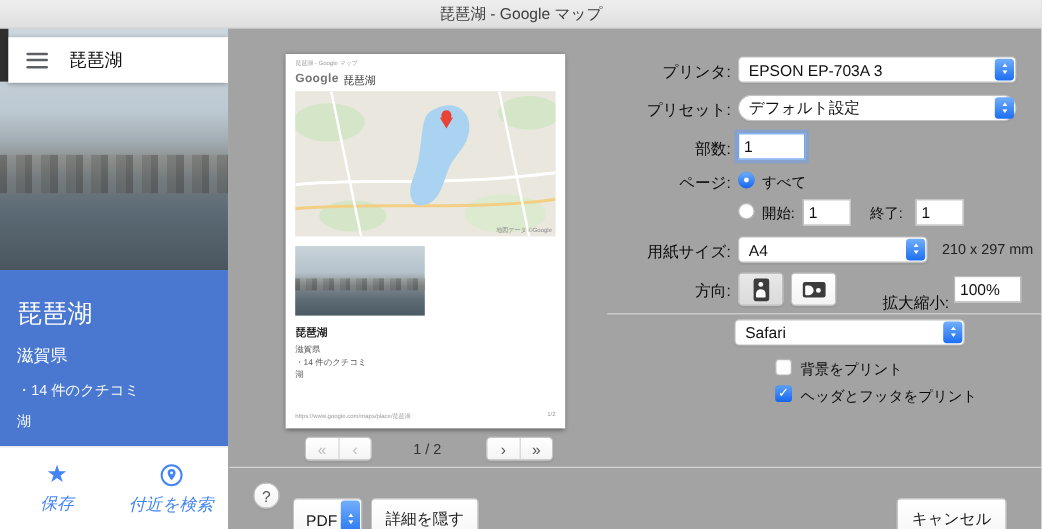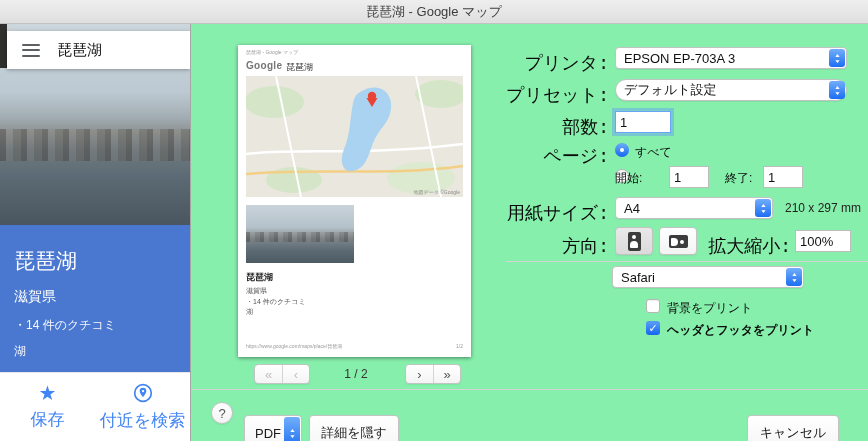--- a/index.html
+++ b/index.html
@@ -18,44 +18,44 @@
   .menu-icon i{display:block;height:2px;background:#5c6065;border-radius:1px;}
   .search-text{margin-left:17px;font-size:15px;color:#111;}
   .place-panel{position:absolute;left:0;top:201px;width:190px;height:147px;background:#4a78d0;color:#fff;padding:22px 14px 0;}
   .place-name{font-size:21px;font-weight:400;}
   .place-region{font-size:14px;margin-top:13px;}
   .place-reviews{font-size:12px;margin-top:11px;color:rgba(255,255,255,.95);}
   .place-category{font-size:12px;margin-top:9px;color:rgba(255,255,255,.95);}
   .maps-actions{position:absolute;left:0;top:348px;width:190px;height:69px;background:#fff;border-top:1px solid #e8e8e8;display:flex;}
   .maps-action{flex:1;display:flex;flex-direction:column;align-items:center;justify-content:center;gap:5px;cursor:pointer;}
   .maps-action .glyph{font-size:20px;color:#4285f4;line-height:20px;}
-  .maps-action .lbl{font-size:17px;color:#4285f4;}
-  
-  .dialog{position:absolute;left:190px;top:24px;width:678px;height:417px;background:#86efac;border-left:1px solid #a6a6a6;}
+  .maps-action .lbl{font-size:14px;color:#4285f4;font-style:italic;}
+  
+  .dialog{position:absolute;left:190px;top:24px;width:678px;height:417px;background:#a3a3a3;border-left:1px solid #a6a6a6;}
   .page{position:absolute;left:47px;top:21px;width:233px;height:312px;background:#fff;box-shadow:0 1px 4px rgba(0,0,0,.45);}
   .pv-tiny{position:absolute;font-size:5px;color:#9a9a9a;white-space:nowrap;}
   .pv-logo{position:absolute;left:8px;top:15px;font-size:10px;font-weight:bold;color:#757575;letter-spacing:.3px;}
   .pv-query{position:absolute;left:48px;top:16px;font-size:9px;color:#333;}
   .pv-map{position:absolute;left:8px;top:31px;width:217px;height:121px;background:#eae7de;overflow:hidden;}
   .pv-map svg{position:absolute;left:0;top:0;}
   .pv-attr{position:absolute;right:3px;bottom:2px;font-size:5px;color:#8a8a8a;}
   .pv-photo{position:absolute;left:8px;top:160px;width:108px;height:58px;background:linear-gradient(180deg,#c9d3da 0%,#b5c2cb 38%,#98a1a5 50%,#7d868c 58%,#5d6b75 78%,#4c5a64 100%);}
   .pv-photo::after{content:"";position:absolute;left:0;top:46%;height:18%;width:100%;background:repeating-linear-gradient(90deg,rgba(62,56,50,.4) 0 4px,rgba(130,120,108,.2) 4px 9px,rgba(88,82,72,.32) 9px 14px);}
   .pv-name{position:absolute;left:8px;top:226px;font-size:9px;font-weight:bold;color:#222;}
   .pv-region{position:absolute;left:8px;top:241px;font-size:7px;color:#555;}
   .pv-reviews{position:absolute;left:8px;top:252px;font-size:7px;color:#555;}
   .pv-category{position:absolute;left:8px;top:262px;font-size:7px;color:#555;}
   
   .pager-group{position:absolute;top:340px;height:20px;display:flex;border:1px solid #c3c3c3;border-radius:4px;background:linear-gradient(#fff,#f4f4f4);overflow:hidden;box-shadow:0 1px 1px rgba(0,0,0,.05);}
   .pager-btn{width:27px;display:flex;align-items:center;justify-content:center;font-size:13px;color:#555;cursor:pointer;}
   .pager-btn + .pager-btn{border-left:1px solid #d4d4d4;}
   .pager-btn.disabled{color:#bfbfbf;}
   .pager-indicator{position:absolute;left:135px;top:343px;width:60px;text-align:center;font-size:12px;color:#333;}
   
-  .form-label{position:absolute;left:268px;width:150px;text-align:right;font-size:18px;color:#0a0a0a;font-family:Liberation Mono, monospace;}
+  .form-label{position:absolute;left:268px;width:150px;text-align:right;font-size:13px;color:#0a0a0a;}
   .popup{position:absolute;height:22px;background:#fff;border:1px solid #c2c2c2;border-radius:4px;box-shadow:0 1px 1px rgba(0,0,0,.06);display:flex;align-items:center;padding:0 20px 0 8px;cursor:default;}
   .popup-value{font-size:13px;color:#111;white-space:nowrap;overflow:hidden;}
   .stepper{position:absolute;right:1px;top:1px;bottom:1px;width:16px;border-radius:3px;background:linear-gradient(#72aefa,#1c6ef2);display:flex;flex-direction:column;align-items:center;justify-content:center;gap:1px;}
   .stepper span{font-size:5px;line-height:5px;color:#fff;transform:scaleX(1.4);}
   .tf{position:absolute;height:22px;background:#fff;border:1px solid #bcbcbc;font-size:13px;padding:0 4px;font-family:inherit;color:#111;}
   .tf.focused{border:1px solid #6ba4f3;box-shadow:0 0 0 3px rgba(106,162,243,.5);outline:none;}
   .radio{position:absolute;width:14px;height:14px;border-radius:50%;background:#fff;border:1px solid #b5b5b5;box-shadow:inset 0 1px 1px rgba(0,0,0,.06);cursor:pointer;}
   .radio.selected{background:linear-gradient(#6fb0fb,#1565ef);border:0;}
   .radio.selected::after{content:"";position:absolute;left:5px;top:5px;width:4px;height:4px;border-radius:50%;background:#fff;}
   .inline-label{position:absolute;font-size:12px;color:#0a0a0a;}
@@ -166,21 +166,21 @@
           <span>»</span>
         </div>
     </div>
 
     <div class="form-label" style="top:27px;">プリンタ:</div>
     <div class="form-label" style="top:59px;">プリセット:</div>
     <div class="form-label" style="top:91px;">部数:</div>
     <div class="form-label" style="top:120px;">ページ:</div>
     <div class="form-label" style="top:177px;">用紙サイズ:</div>
     <div class="form-label" style="top:210px;">方向:</div>
-    <div class="form-label" style="left:470px;width:130px;top:210px;">拡大縮小:</div>
+    <div class="form-label" style="left:470px;width:130px;top:220px;">拡大縮小:</div>
 
     <div class="popup" style="left:424px;top:23px;width:232px;">
       <span class="popup-value">EPSON EP-703A 3</span>
       <span class="stepper">
         <span>▲</span>
         <span>▼</span>
       </span>
     </div>
 
     <div class="popup" style="left:424px;top:55px;width:232px;border-radius:11px;">
@@ -189,21 +189,21 @@
         <span>▲</span>
         <span>▼</span>
       </span>
     </div>
 
     <input class="tf focused" style="left: 424px; top: 87px; width: 56px;" value="1">
 
     <div class="radio selected" style="left:424px;top:119px;"></div>
     <div class="inline-label" style="left:444px;top:120px;">すべて</div>
     <div class="radio" style="left:424px;top:145px;"></div>
-    <div class="inline-label" style="left:424px;top:146px;">開始:</div>
+    <div class="inline-label" style="left:444px;top:146px;">開始:</div>
     <input class="tf" style="left: 478px; top: 142px; width: 40px;" value="1">
     <div class="inline-label" style="left:534px;top:146px;">終了:</div>
     <input class="tf" style="left: 572px; top: 142px; width: 40px;" value="1">
 
     <div class="popup" style="left:424px;top:173px;width:158px;">
       <span class="popup-value">A4</span>
       <span class="stepper">
         <span>▲</span>
         <span>▼</span>
       </span>
@@ -226,21 +226,21 @@
         <span>▲</span>
         <span>▼</span>
       </span>
     </div>
 
     <div class="checkbox" style="left:455px;top:275px;"></div>
     <div class="inline-label" style="left:476px;top:276px;">背景をプリント</div>
     <div class="checkbox checked" style="left:455px;top:297px;">
       <span class="mark">✓</span>
     </div>
-    <div class="inline-label" style="left:476px;top:298px;font-weight:bold;">ヘッダとフッタをプリント</div>
+    <div class="inline-label" style="left:476px;top:298px;">ヘッダとフッタをプリント</div>
 
     <div class="divider" style="left:0;top:365px;width:678px;"></div>
 
     <div class="help-btn" style="left:20px;top:378px;">
       <span>?</span>
     </div>
     <div class="btn pdf-btn" style="left:53px;top:377px;width:58px;">
       <span>PDF</span>
       <span class="stepper">
         <span>▲</span>

